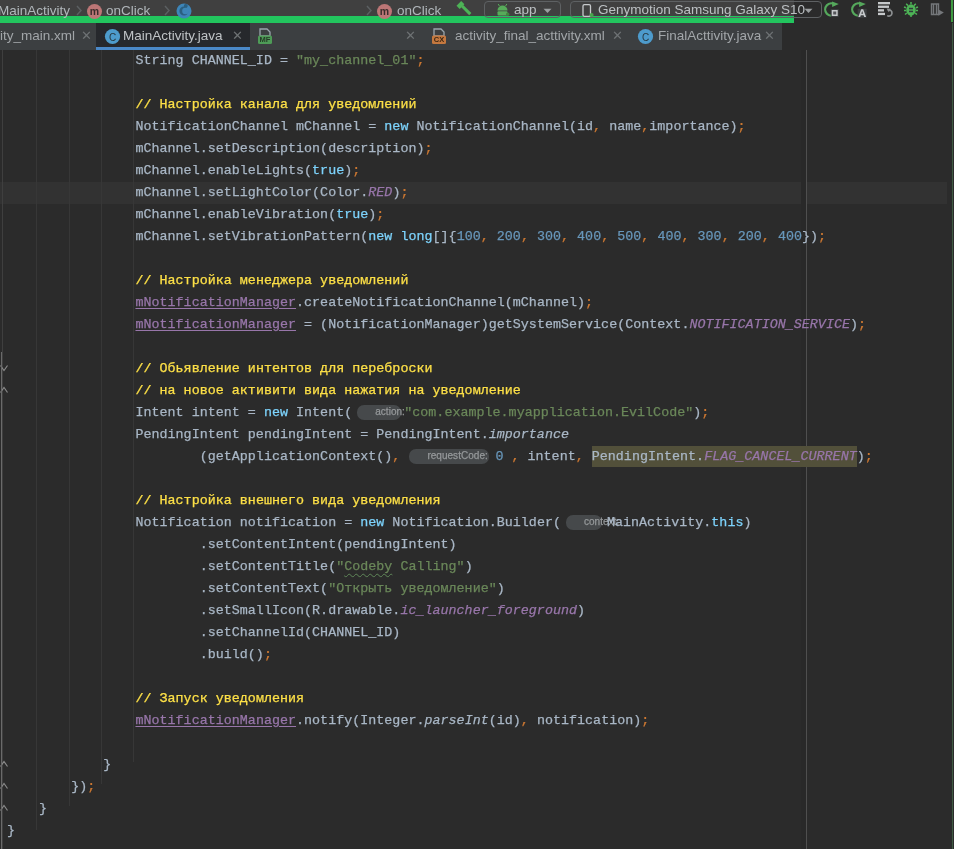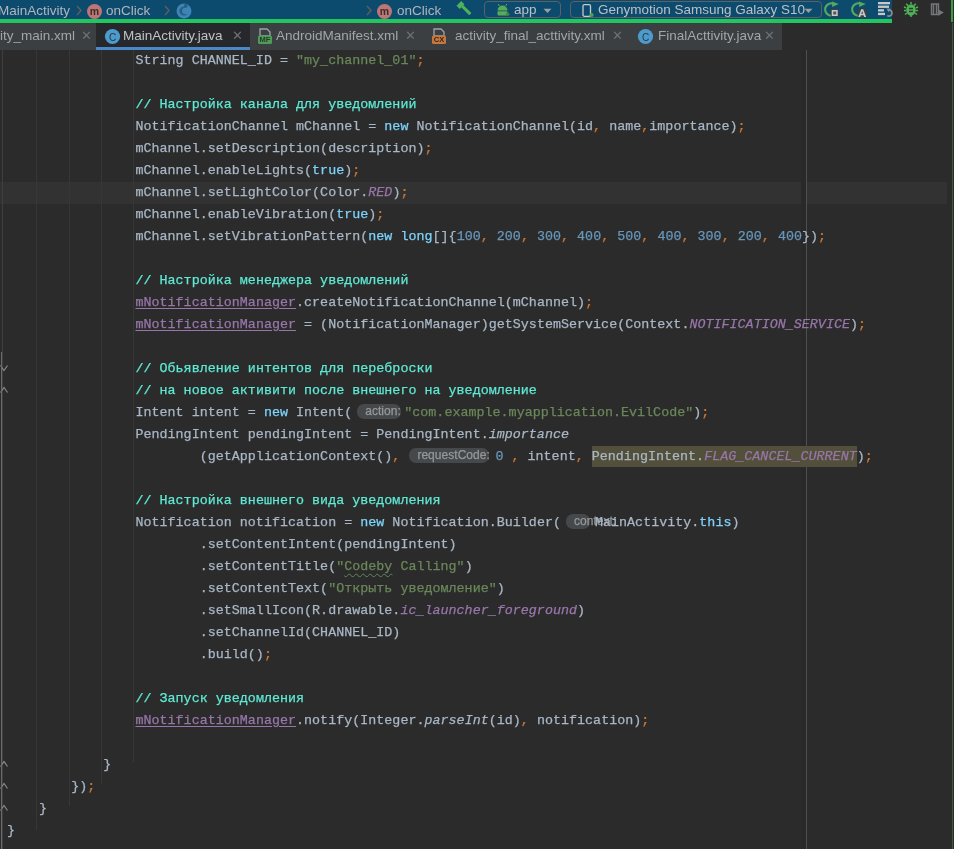--- a/index.html
+++ b/index.html
@@ -1,41 +1,41 @@
 <!DOCTYPE html>
 <html><head><meta charset="utf-8"><style>
 *{margin:0;padding:0;box-sizing:border-box}
 html,body{width:954px;height:849px;overflow:hidden;background:#2b2b2b}
 body{font-family:"Liberation Sans",sans-serif;position:relative}
 .abs{position:absolute}
 
-#toolbar{position:absolute;left:0;top:0;width:892px;height:23px;background:#0c4a6e;border-bottom:4px solid #22c55e}
+#toolbar{position:absolute;left:0;top:0;width:794px;height:23px;background:#404040;border-bottom:7px solid #22c55e}
 #toolbar .bc{position:absolute;top:0;height:22px;line-height:22px;color:#b0b6ba;font-size:13.5px;white-space:pre}
 .chev{position:absolute;top:5px;width:6px;height:11px;color:#5c6062}
 .cir{position:absolute;border-radius:50%;width:15px;height:15px;top:4px;text-align:center}
 .cir.m{background:#bc7676;color:#3b2c2c;font-size:10.5px;line-height:15px;font-weight:bold}
 .combo{position:absolute;top:1px;height:17px;border:1px solid #5e6163;border-radius:4px;color:#bcc0c3;font-size:13.5px;line-height:15px}
 
 #tabbar{position:absolute;left:0;top:23px;width:782px;height:27px;background:#3c3f41}
 .tab{position:absolute;top:0;height:27px;font-size:13.5px;color:#a2a6a9;line-height:26px}
 .tabsel{background:#26282c;color:#bfc3c6}
 .tabx{color:#6e7274;font-size:13px}
 
 #editor{position:absolute;left:0;top:50px;width:954px;height:799px;background:#2b2b2b}
 .gline{position:absolute;width:1px;background:#373737;top:0}
 .cl{position:absolute;left:7px;white-space:pre;font-family:"Liberation Mono",monospace;font-size:13.333px;letter-spacing:0.03px;line-height:22px;height:22px;color:#a9b7c6;-webkit-text-stroke:0.25px currentColor}
 .k{color:#7dd3fc}
 .s{color:#6a8759}
 .n{color:#6897bb}
-.c{color:#5eead4}
+.c{color:#fde047}
 .f{color:#9876aa}
 .it{font-style:italic}
 .un{text-decoration:underline;text-underline-offset:2px}
 .semi{color:#cc7832}
-.chip{display:inline-block;background:#46494b;color:#95989a;font-family:"Liberation Sans",sans-serif;font-size:12px;line-height:14px;height:15px;border-radius:7px;padding:0 8px;vertical-align:1px}
+.chip{display:inline-block;background:#46494b;color:#95989a;font-family:"Liberation Sans",sans-serif;font-size:10px;line-height:14px;height:15px;border-radius:7px;padding:0 18px;vertical-align:1px}
 .sq{text-decoration:underline wavy #5f8758;text-decoration-thickness:1px;text-underline-offset:3px}
 .hl{background:#52503a;box-shadow:0 3px 0 #52503a,0 -3px 0 #52503a}
 </style></head>
 <body>
 
 <div id="toolbar">
   <span class="bc" style="left:-2px">MainActivity</span>
   <svg class="chev" style="left:76px" viewBox="0 0 6 11">
       <path d="M1 1 L5 5.5 L1 10" stroke="#5c6062" stroke-width="1.4" fill="none"></path>
     </svg>
@@ -134,21 +134,20 @@
   <span class="tab tabx" style="left:232px">✕</span>
   <div class="abs" style="left:425px;top:27px;width:1px;height:23px;background:#35383a"></div>
   <div class="abs" style="left:631px;top:27px;width:1px;height:23px;background:#35383a"></div>
   <div class="abs" style="left:789px;top:27px;width:1px;height:23px;background:#35383a"></div>
 
   <svg class="abs" style="left:257px;top:5px" width="16" height="17" viewBox="0 0 16 17">
     <path d="M3 1 h7 l3 3 v4 h-10z" fill="none" stroke="#9aa5ad" stroke-width="1.3"></path>
     <rect x="1" y="7.5" width="14" height="8.5" rx="1.5" fill="#4e9b57"></rect>
     <text x="8" y="14.2" font-size="7.5" font-weight="bold" fill="#263c28" text-anchor="middle" font-family="Liberation Sans">MF</text>
   </svg>
-  <span class="tab" style="left:276px">AndroidManifest.xml</span>
   <span class="tab tabx" style="left:405px">✕</span>
 
   <svg class="abs" style="left:431px;top:5px" width="16" height="17" viewBox="0 0 16 17">
     <path d="M3 1 h7 l3 3 v4 h-10z" fill="none" stroke="#9aa5ad" stroke-width="1.3"></path>
     <rect x="1" y="7.5" width="14" height="8.5" rx="1.5" fill="#c4783f"></rect>
     <text x="8" y="14.2" font-size="7.5" font-weight="bold" fill="#3c2713" text-anchor="middle" font-family="Liberation Sans">CX</text>
   </svg>
   <span class="tab" style="left:455px">activity_final_acttivity.xml</span>
   <span class="tab tabx" style="left:612px">✕</span>
 
@@ -175,21 +174,21 @@
 <div class="cl" style="top:65.5px">                NotificationChannel mChannel = <span class="k">new</span> NotificationChannel(id<span class="semi">,</span> name<span class="semi">,</span>importance)<span class="semi">;</span></div>
 <div class="cl" style="top:87.5px">                mChannel.setDescription(description)<span class="semi">;</span></div>
 <div class="cl" style="top:109.5px">                mChannel.enableLights(<span class="k">true</span>)<span class="semi">;</span></div>
 <div class="cl" style="top:131.5px">                mChannel.setLightColor(Color.<span class="f it">RED</span>)<span class="semi">;</span></div>
 <div class="cl" style="top:153.5px">                mChannel.enableVibration(<span class="k">true</span>)<span class="semi">;</span></div>
 <div class="cl" style="top:175.5px">                mChannel.setVibrationPattern(<span class="k">new</span> <span class="k">long</span>[]{<span class="n">100</span><span class="semi">,</span> <span class="n">200</span><span class="semi">,</span> <span class="n">300</span><span class="semi">,</span> <span class="n">400</span><span class="semi">,</span> <span class="n">500</span><span class="semi">,</span> <span class="n">400</span><span class="semi">,</span> <span class="n">300</span><span class="semi">,</span> <span class="n">200</span><span class="semi">,</span> <span class="n">400</span>})<span class="semi">;</span></div>
 <div class="cl" style="top:219.5px">                <span class="c">// Настройка менеджера уведомлений</span></div>
 <div class="cl" style="top:241.5px">                <span class="f un">mNotificationManager</span>.createNotificationChannel(mChannel)<span class="semi">;</span></div>
 <div class="cl" style="top:263.5px">                <span class="f un">mNotificationManager</span> = (NotificationManager)getSystemService(Context.<span class="f it">NOTIFICATION_SERVICE</span>)<span class="semi">;</span></div>
 <div class="cl" style="top:307.5px">                <span class="c">// Обьявление интентов для переброски</span></div>
-<div class="cl" style="top:329.5px">                <span class="c">// на новое активити после внешнего на уведомление</span></div>
+<div class="cl" style="top:329.5px">                <span class="c">// на новое активити вида нажатия на уведомление</span></div>
 <div class="cl" style="top:351.5px">                Intent intent = <span class="k">new</span> Intent(<span class="chip" style="width:44px;margin-left:5px;margin-right:3px;text-align:center">action:</span><span class="s">"com.example.myapplication.EvilCode"</span>)<span class="semi">;</span></div>
 <div class="cl" style="top:373.5px">                PendingIntent pendingIntent = PendingIntent.<span class="it">importance</span></div>
 <div class="cl" style="top:395.5px">                        (getApplicationContext()<span class="semi">,</span><span class="chip" style="width:80px;margin-left:9px;margin-right:6px;text-align:center">requestCode:</span><span class="n">0</span> <span class="semi">,</span> intent<span class="semi">,</span> <span class="hl">PendingIntent.<span class="f it">FLAG_CANCEL_CURRENT</span></span>)<span class="semi">;</span></div>
 <div class="cl" style="top:439.5px">                <span class="c">// Настройка внешнего вида уведомления</span></div>
 <div class="cl" style="top:461.5px">                Notification notification = <span class="k">new</span> Notification.Builder(<span class="chip" style="width:24px;margin-left:5px;margin-right:5px;text-align:center">context:</span>MainActivity.<span class="k">this</span>)</div>
 <div class="cl" style="top:483.5px">                        .setContentIntent(pendingIntent)</div>
 <div class="cl" style="top:505.5px">                        .setContentTitle(<span class="s">"<span class="sq">Codeby</span> Calling"</span>)</div>
 <div class="cl" style="top:527.5px">                        .setContentText(<span class="s">"Открыть уведомление"</span>)</div>
 <div class="cl" style="top:549.5px">                        .setSmallIcon(R.drawable.<span class="f it">ic_launcher_foreground</span>)</div>
 <div class="cl" style="top:571.5px">                        .setChannelId(CHANNEL_ID)</div>

